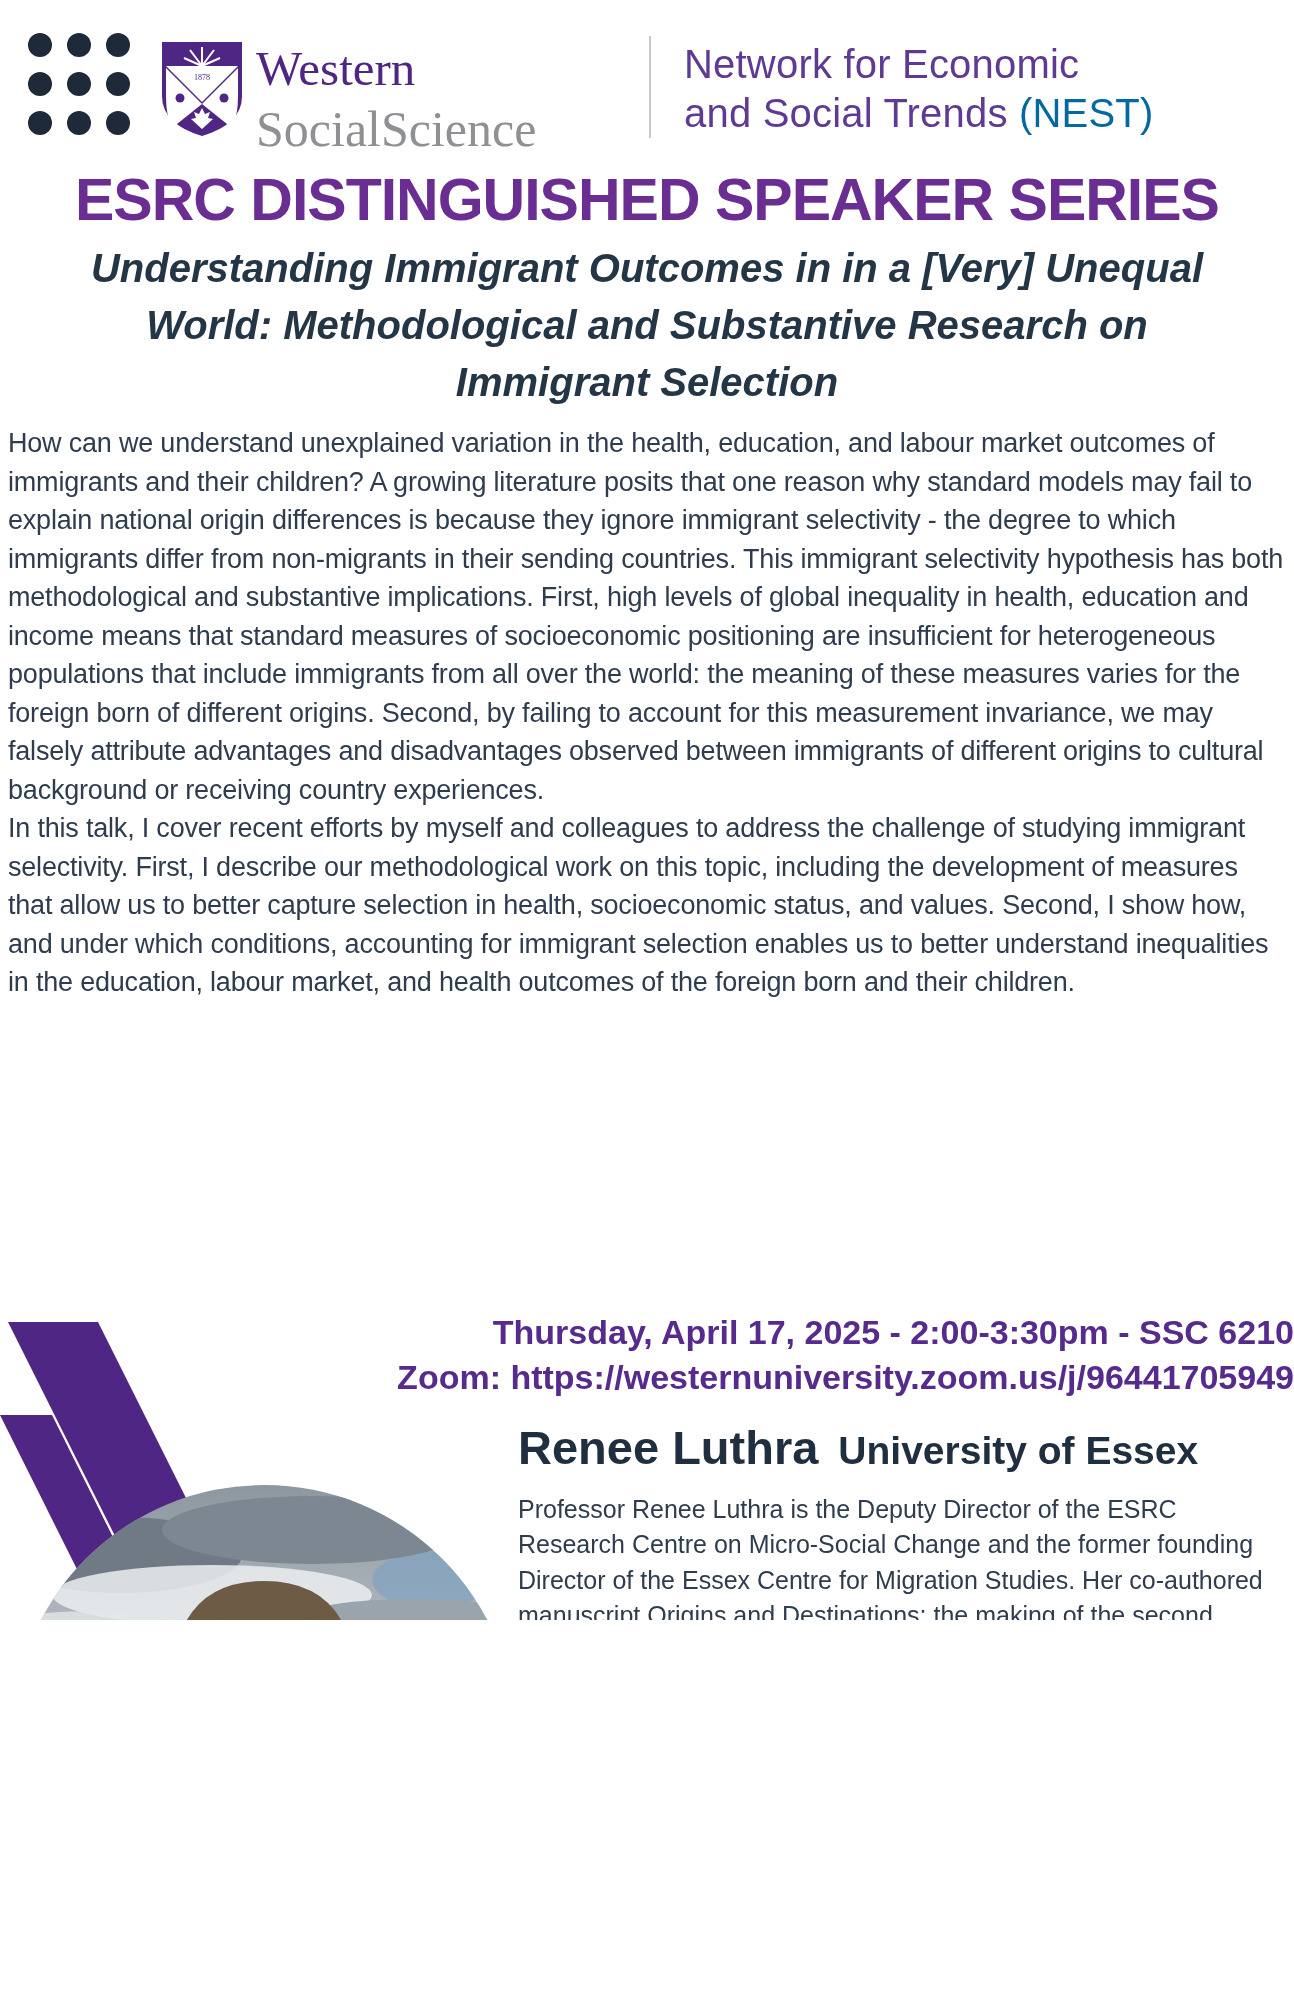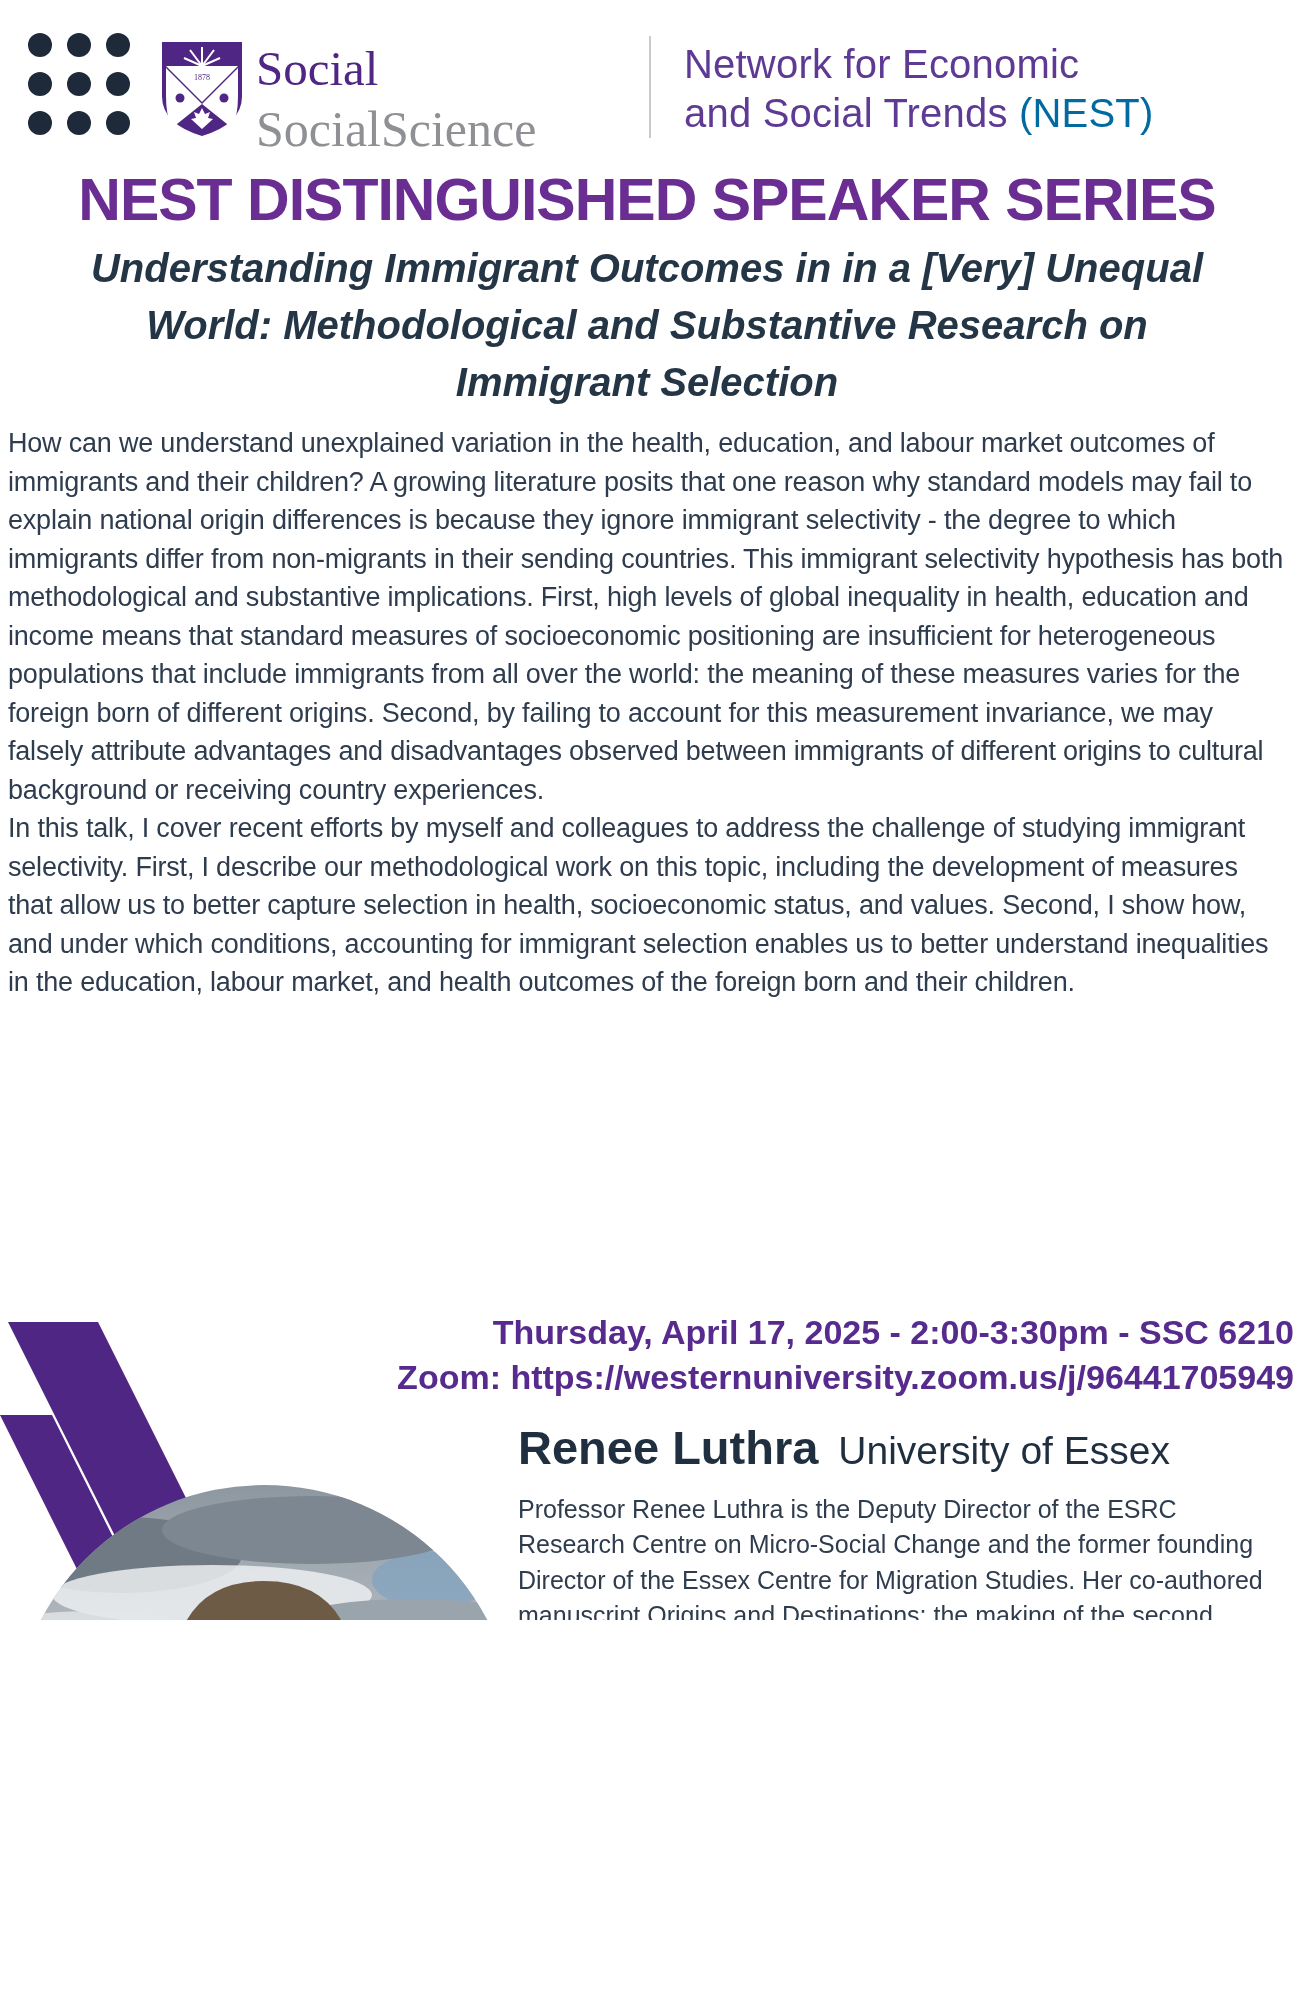--- a/index.html
+++ b/index.html
@@ -33,21 +33,21 @@
   .abstract { position:absolute; left:8px; top:424px; width:1278px;
               font-size:27px; line-height:38.5px; color:#2e3c4e; letter-spacing:-0.2px; }
   .abstract p { margin:0; }
   
   .event { position:absolute; left:240px; top:1310px; width:1054px; text-align:right;
            font-size:34px; font-weight:700; color:#572a8d; line-height:45px; }
   .event .zoom-line { color:#572a8d; text-decoration:none; display:block; }
   
   .speaker-heading { position:absolute; left:518px; top:1420px; white-space:nowrap; }
   .speaker-name { font-size:47px; font-weight:700; color:#1f2f3f; }
-  .speaker-affil { font-size:39px; font-weight:400; color:#1f2f3f; margin-left:20px; }
+  .speaker-affil { font-size:39px; font-weight:700; color:#1f2f3f; margin-left:20px; }
   .bio { position:absolute; left:518px; top:1492px; width:770px;
          font-size:25px; line-height:35.4px; color:#2e3c4e; margin:0; }
   
   .decor { position:absolute; left:0; top:1300px; width:560px; height:700px; z-index:1; }
   .photo-wrap { position:absolute; left:12px; top:1485px; width:504px; height:504px;
                 border-radius:50%; overflow:hidden; z-index:2; }
   .photo-wrap svg { display:block; }
 </style>
 </head>
 <body>
@@ -85,32 +85,32 @@
     <rect x="32" y="30" width="20" height="13" fill="#ffffff"></rect>
     <text x="42" y="40" font-size="8" fill="#4f2683" text-anchor="middle" font-family="Liberation Serif, serif">1878</text>
     <circle cx="20" cy="58" r="9" fill="#ffffff"></circle>
     <circle cx="64" cy="58" r="9" fill="#ffffff"></circle>
     <circle cx="20" cy="58" r="4.5" fill="#4f2683"></circle>
     <circle cx="64" cy="58" r="4.5" fill="#4f2683"></circle>
     <path d="M42,68 l3,6 5,-2 -2,6 5,1 -11,10 -11,-10 5,-1 -2,-6 5,2 Z" fill="#ffffff"></path>
   </svg>
 
   <div class="wordmark">
-    <div class="w1">Social</div>
+    <div class="w1">Western</div>
     <div class="w2">SocialScience</div>
   </div>
 
   <div class="hdr-divider"></div>
 
   <div class="nest-title">
     <div>Network for Economic</div>
     <div><span>and Social Trends</span> <span class="acr">(NEST)</span></div>
   </div>
 
-  <div class="main-title">NEST DISTINGUISHED SPEAKER SERIES</div>
+  <div class="main-title">ESRC DISTINGUISHED SPEAKER SERIES</div>
   <div class="subtitle">Understanding Immigrant Outcomes in in a [Very] Unequal World: Methodological and Substantive Research on Immigrant Selection</div>
 
   <div class="abstract">
     <p>How can we understand unexplained variation in the health, education, and labour market outcomes of immigrants and their children? A growing literature posits that one reason why standard models may fail to explain national origin differences is because they ignore immigrant selectivity - the degree to which immigrants differ from non-migrants in their sending countries. This immigrant selectivity hypothesis has both methodological and substantive implications. First, high levels of global inequality in health, education and income means that standard measures of socioeconomic positioning are insufficient for heterogeneous populations that include immigrants from all over the world: the meaning of these measures varies for the foreign born of different origins. Second, by failing to account for this measurement invariance, we may falsely attribute advantages and disadvantages observed between immigrants of different origins to cultural background or receiving country experiences.</p>
     <p>In this talk, I cover recent efforts by myself and colleagues to address the challenge of studying immigrant selectivity. First, I describe our methodological work on this topic, including the development of measures that allow us to better capture selection in health, socioeconomic status, and values. Second, I show how, and under which conditions, accounting for immigrant selection enables us to better understand inequalities in the education, labour market, and health outcomes of the foreign born and their children.</p>
   </div>
 
   <div class="event">
     <div>Thursday, April 17, 2025 - 2:00-3:30pm - SSC 6210</div>
     <a href="#" class="zoom-line">Zoom: https://westernuniversity.zoom.us/j/96441705949</a>

